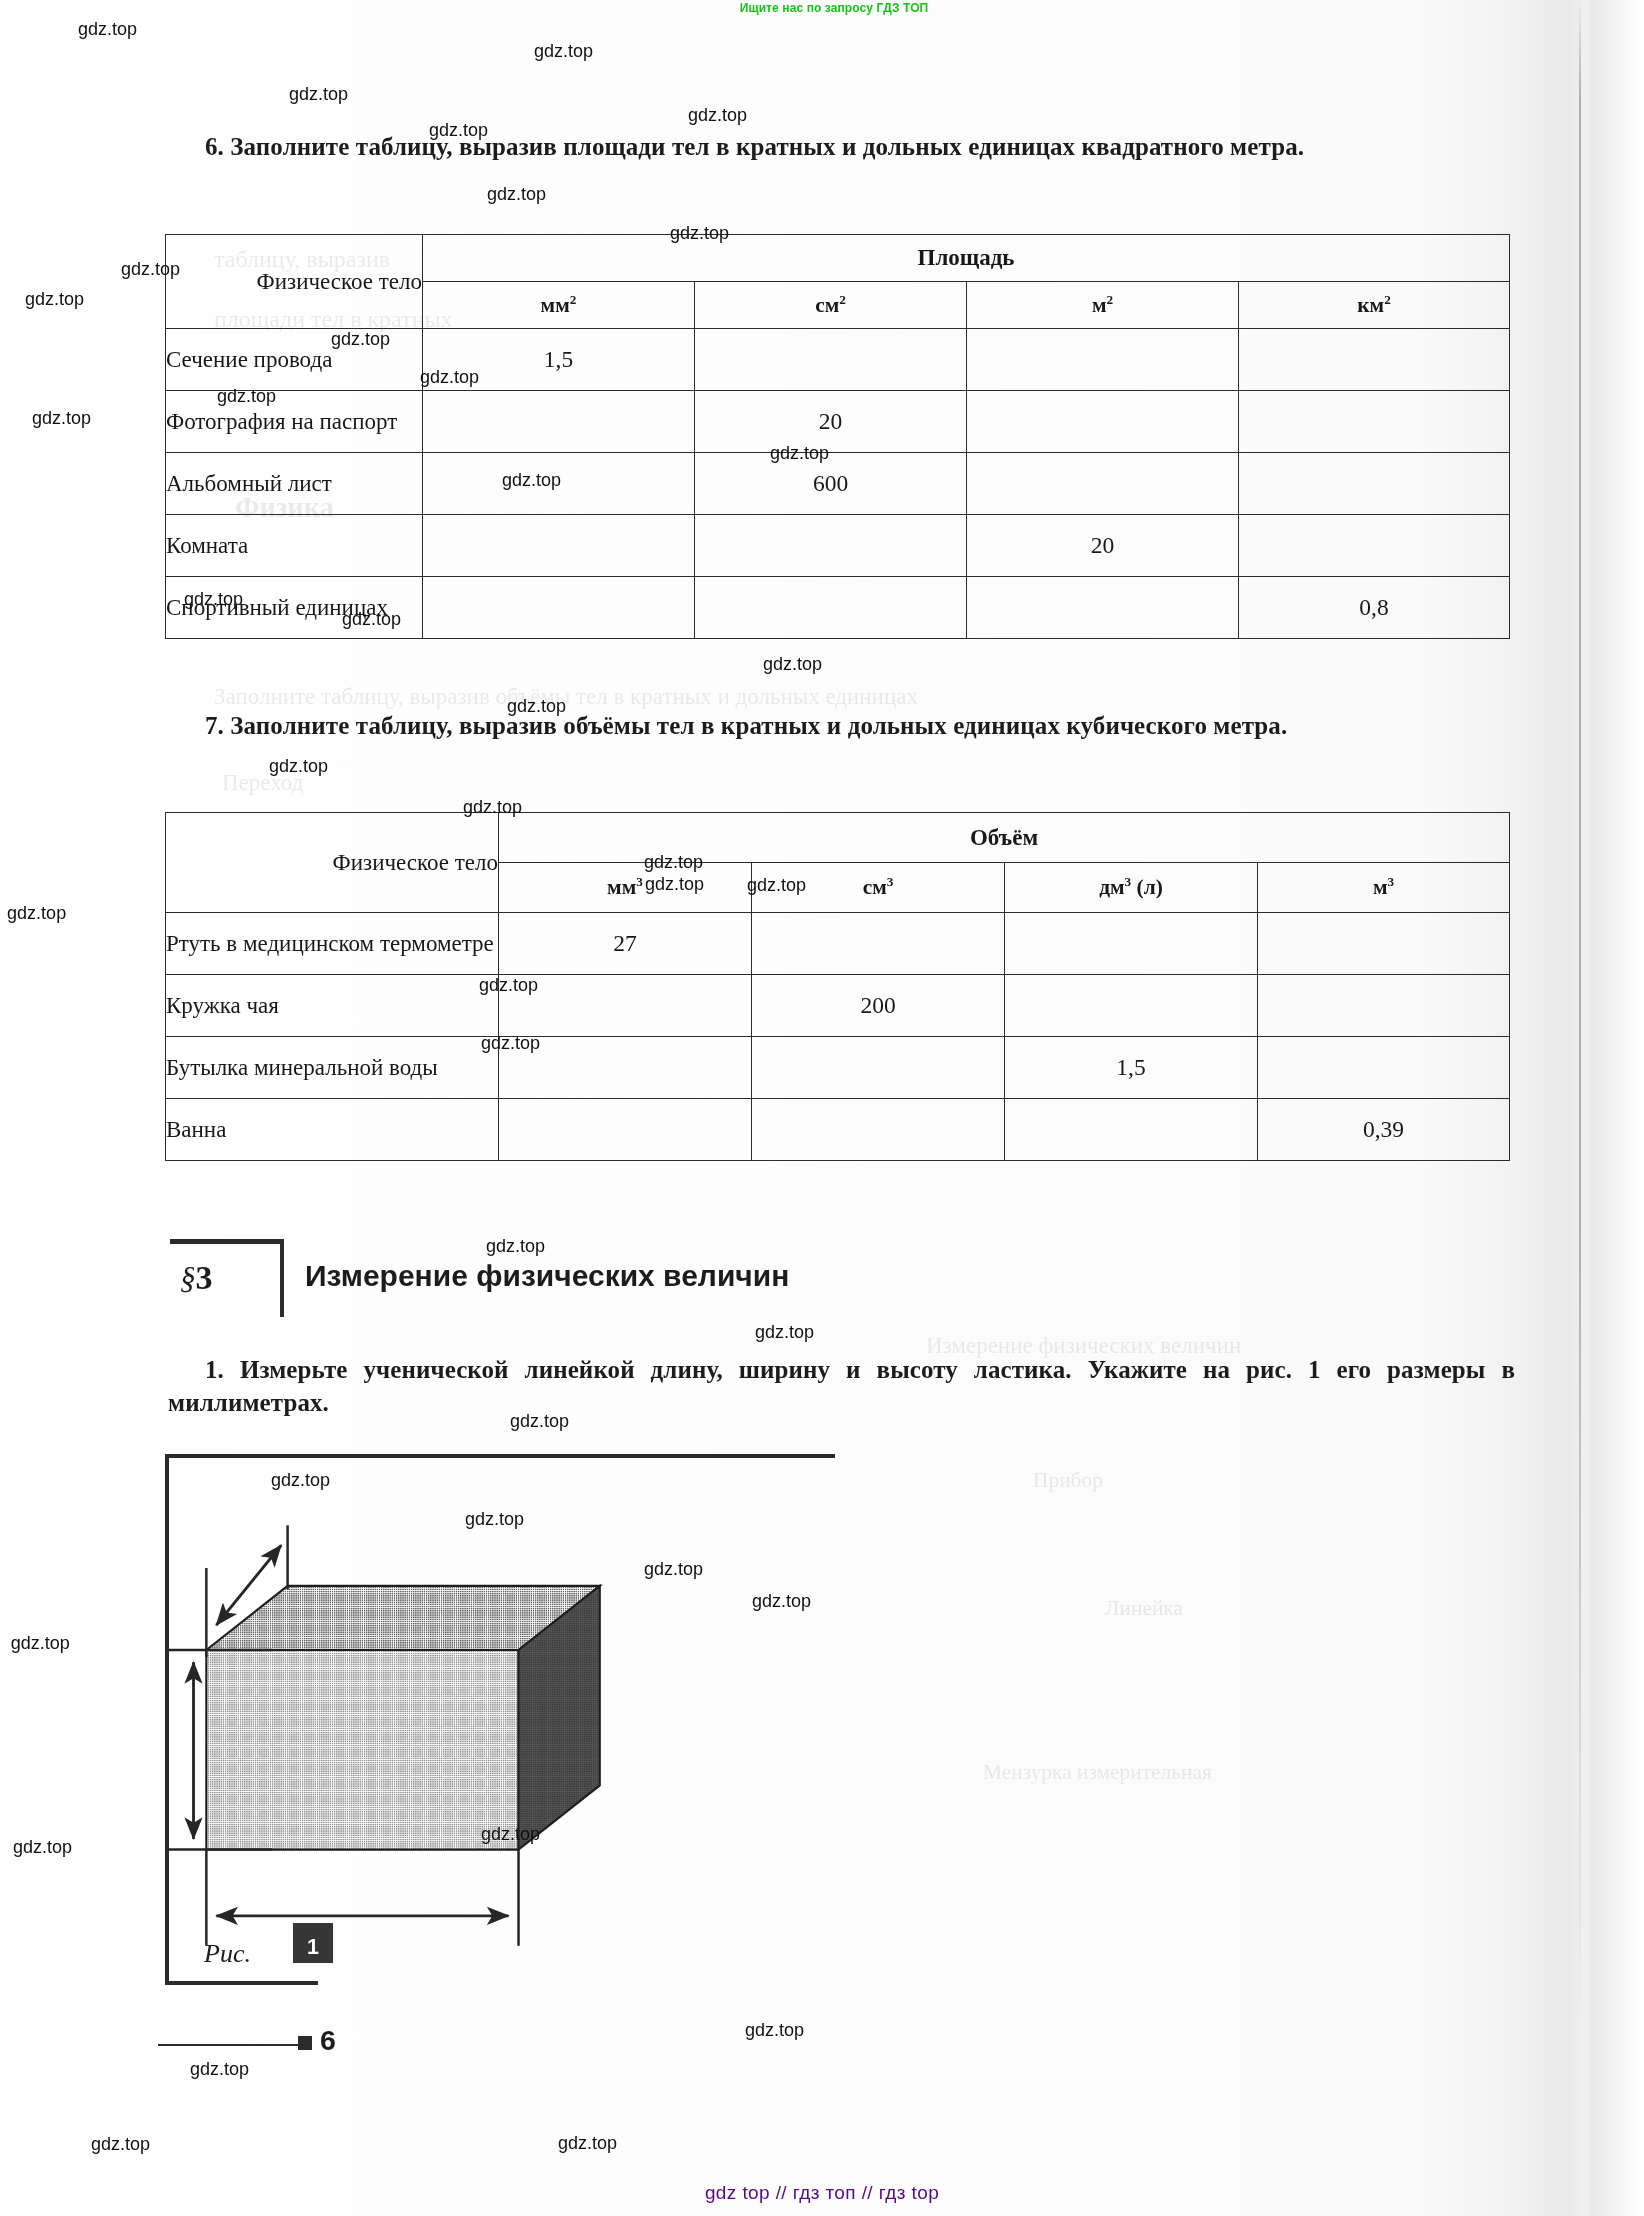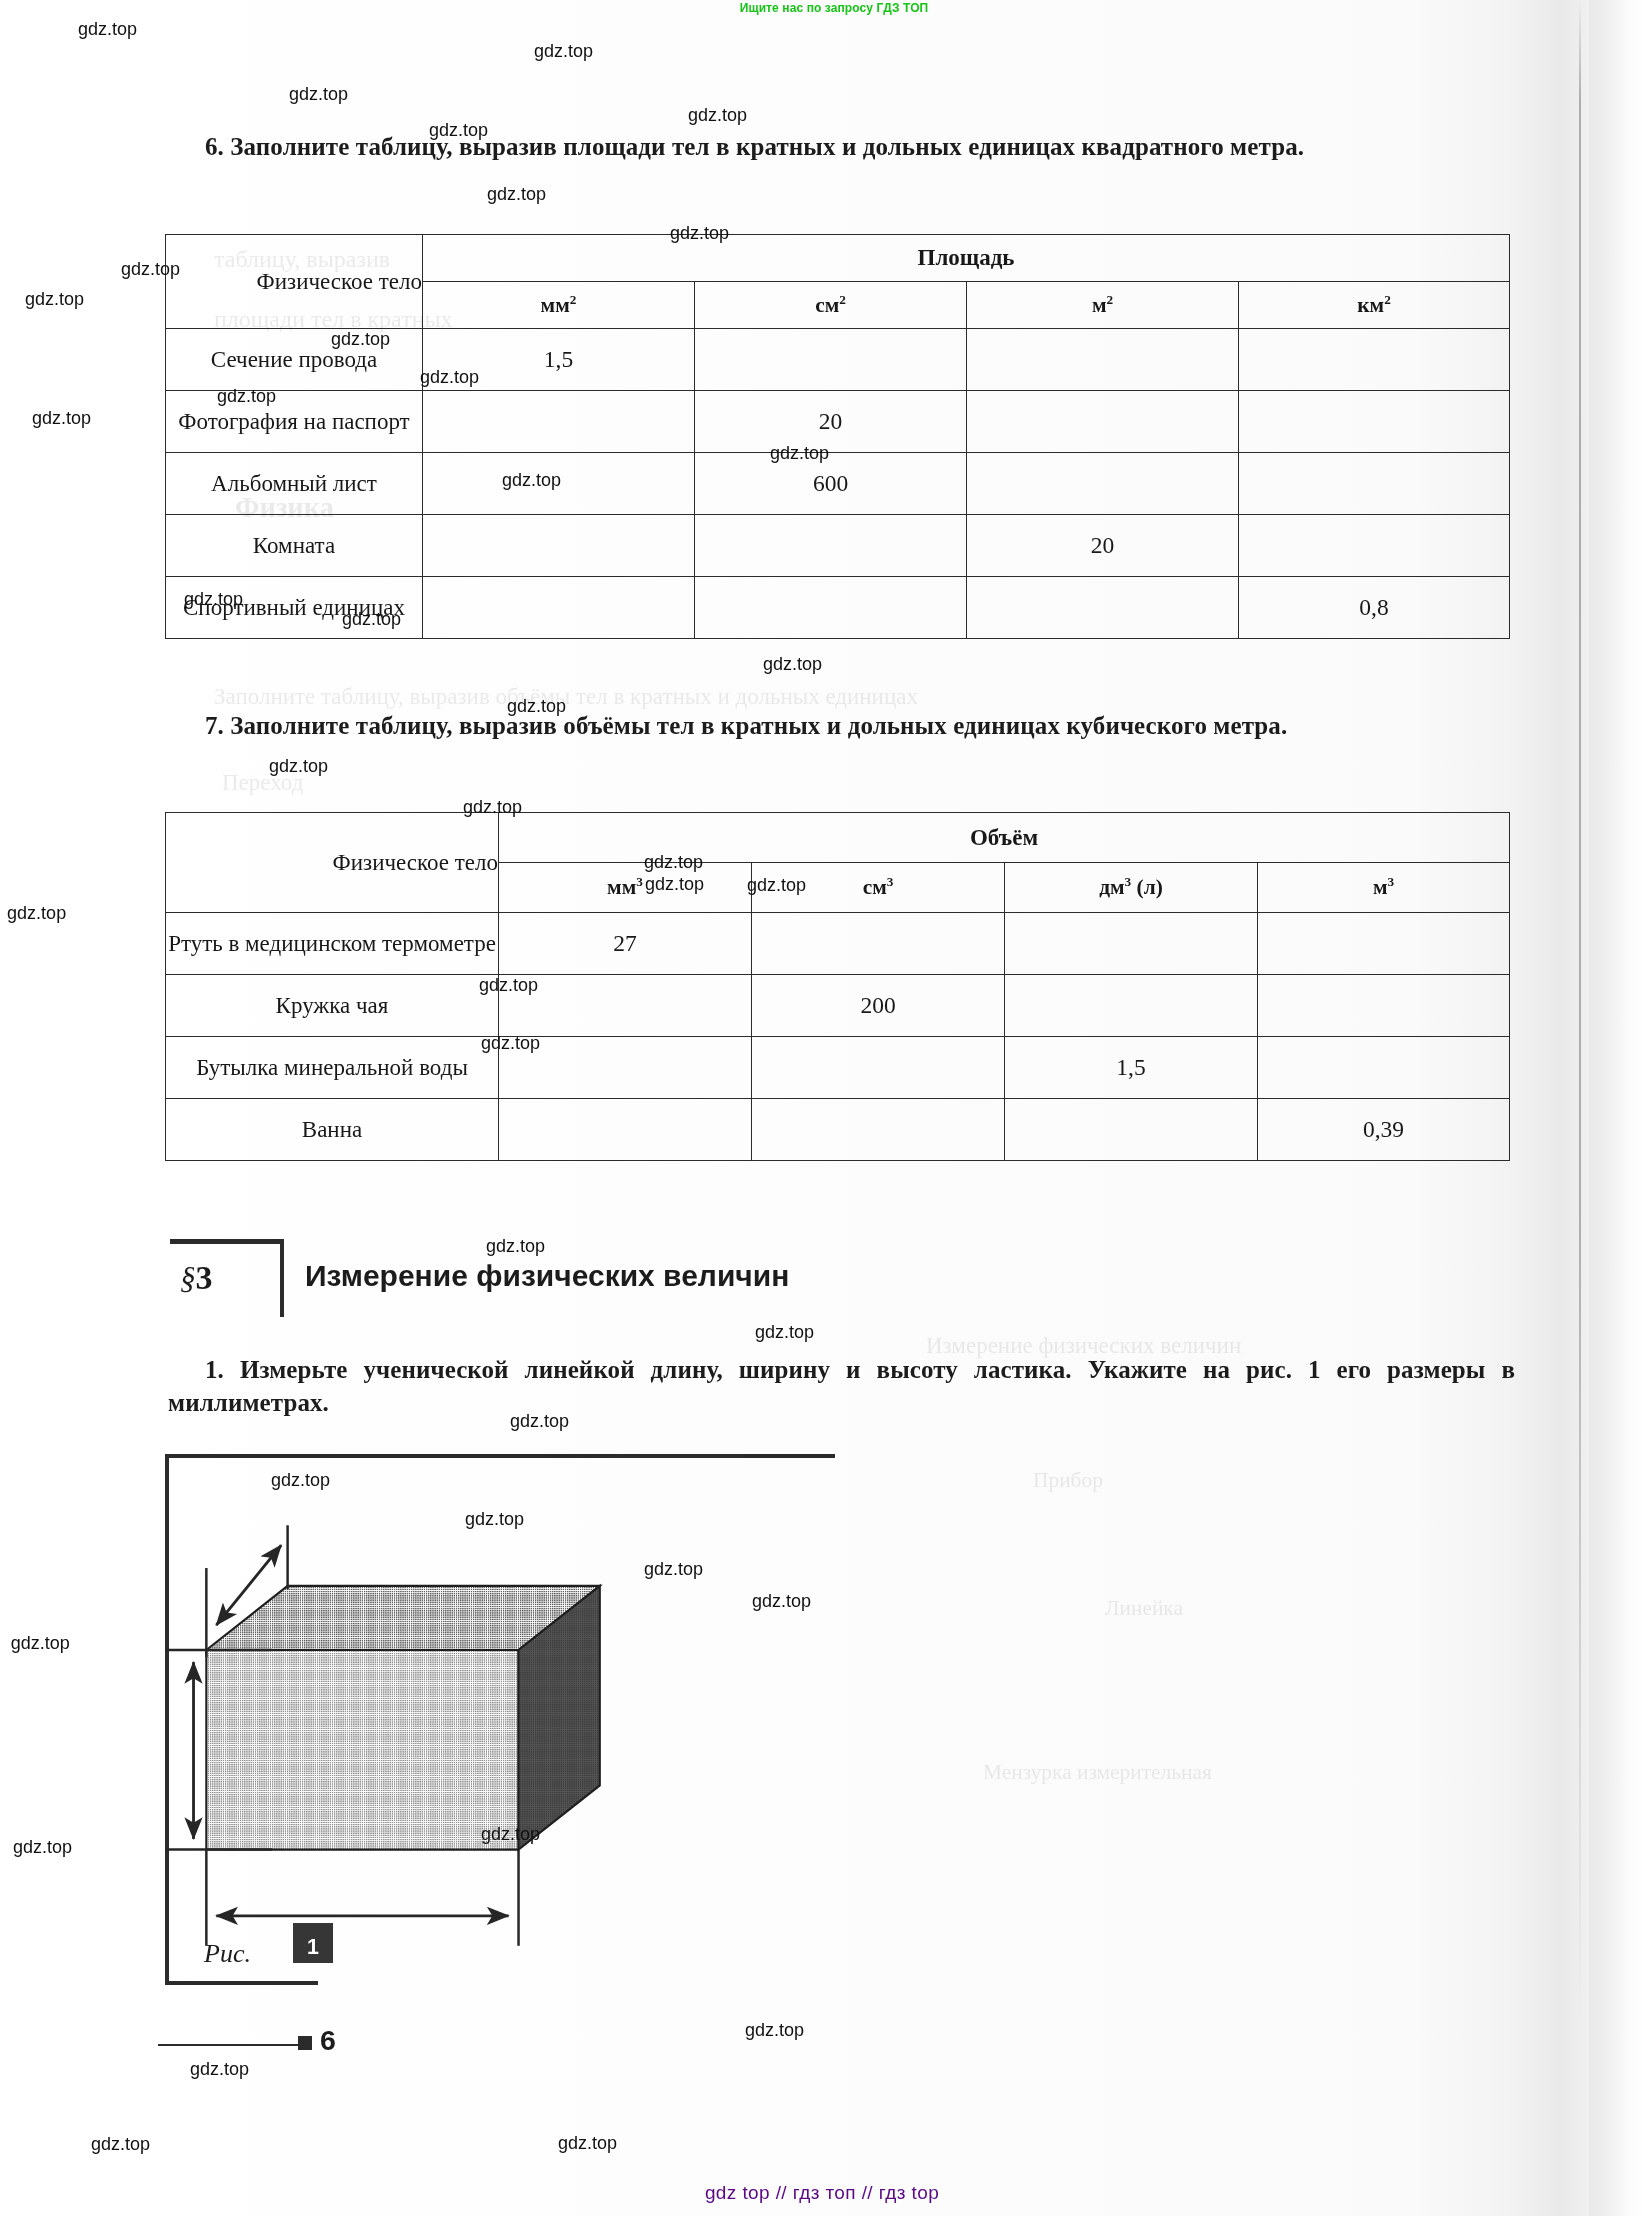--- a/index.html
+++ b/index.html
@@ -108,21 +108,21 @@
     text-align: center;
   }
   .hdr-unit {
     font-size: 21.4px;
     font-weight: bold;
     text-align: center;
   }
   .hdr-unit sup { font-size: .62em; }
   .cell-name {
     font-size: 23px;
-    text-align: center;
+    text-align: left;
     padding-left: 15.7px;
   }
   .cell-val {
     font-size: 23.5px;
     text-align: center;
   }
 
   
   #section-block {
     position: absolute;

